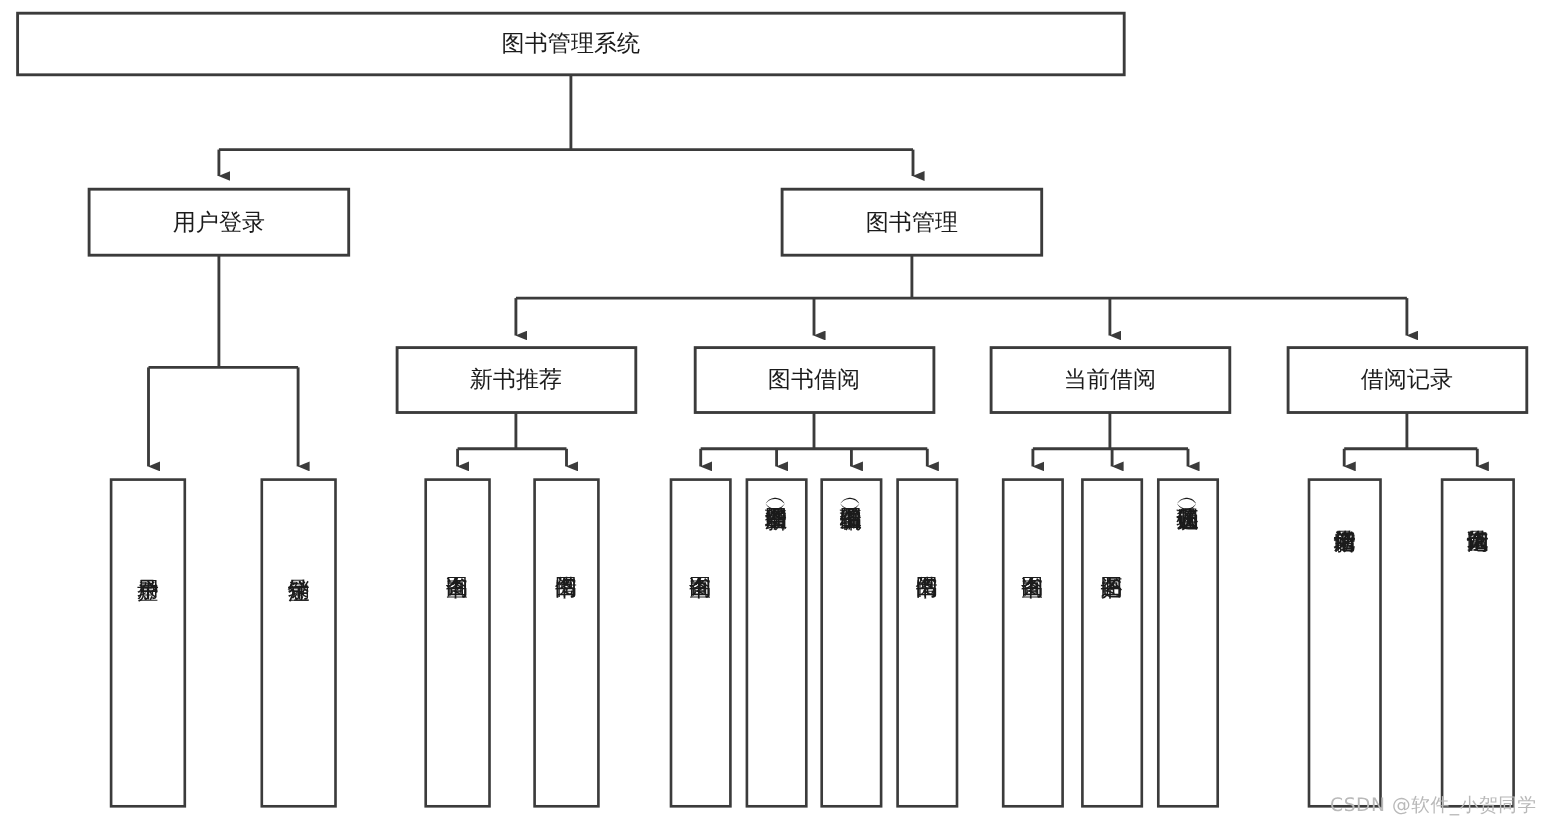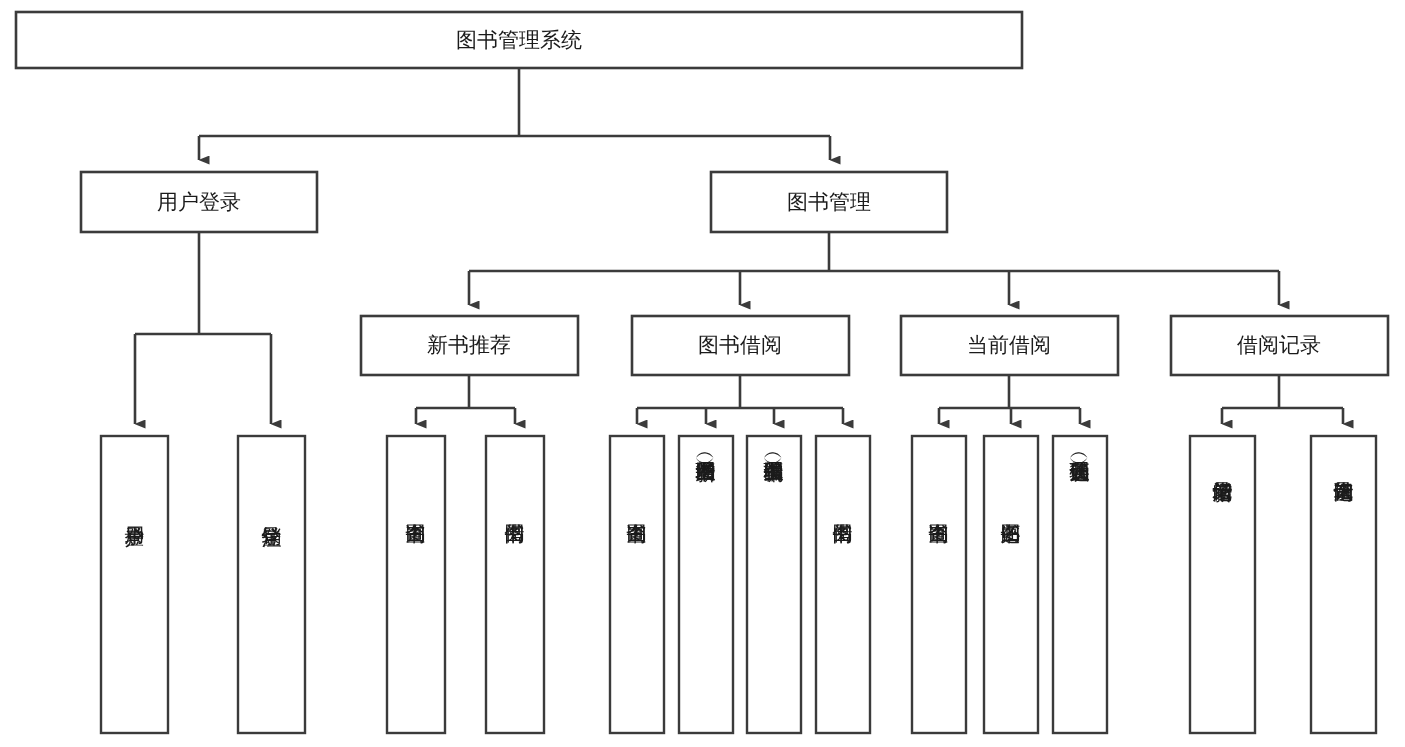--- a/index.html
+++ b/index.html
@@ -224,14 +224,15 @@
       </g>
 
       <g>
         <rect class="node-rect-thin" x="1311" y="436" width="65" height="297"></rect>
         <text class="node-label-v" x="1344" y="466">查询借阅记录</text>
       </g>
 
     </g>
   </svg>
 
+  <div class="watermark">CSDN @软件_小贺同学</div>
 
 </div>
 
 </body></html>

